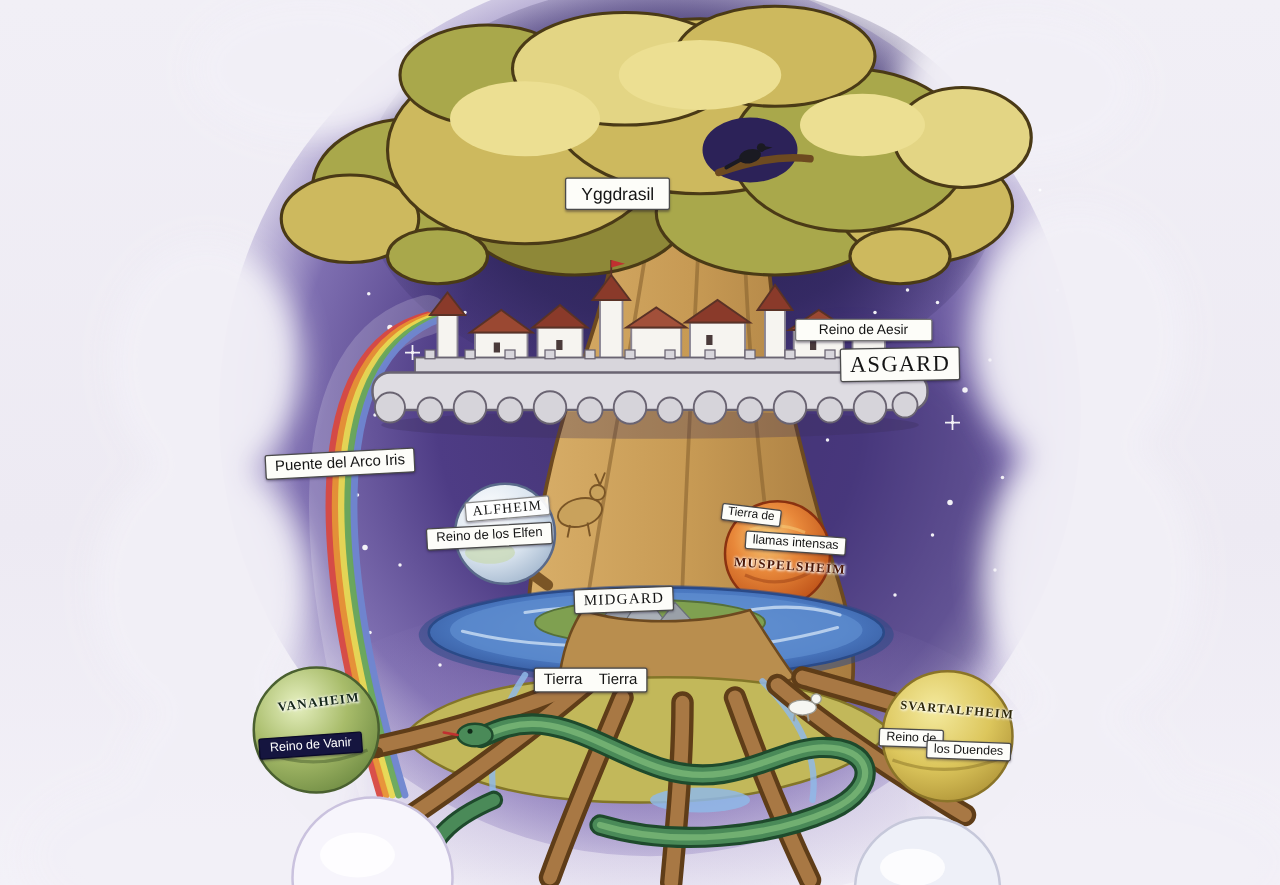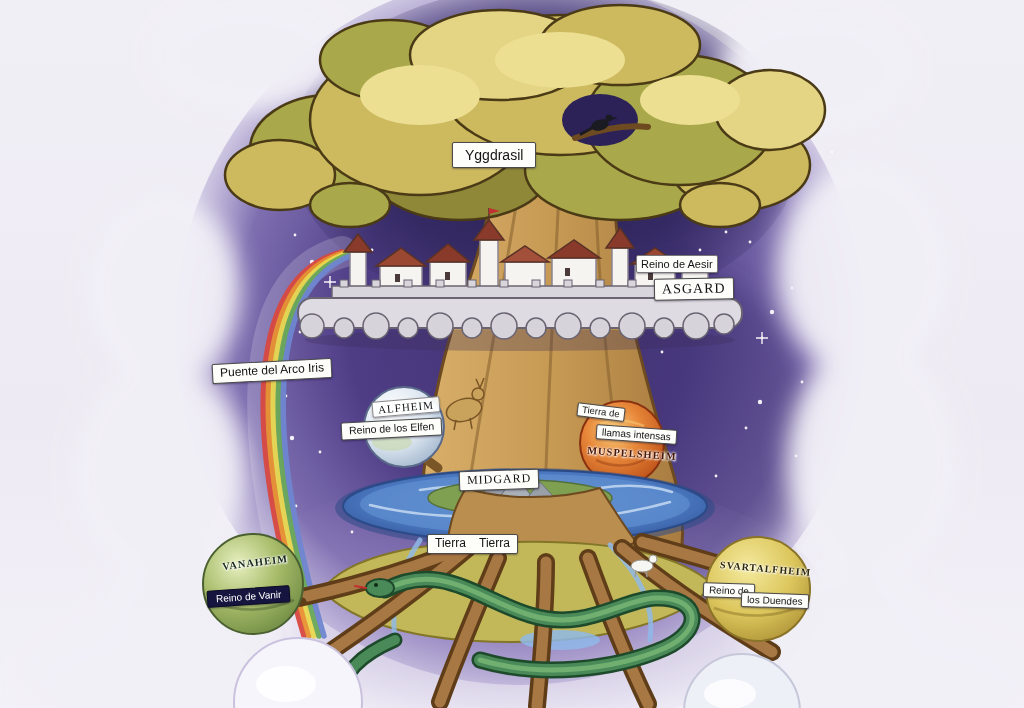--- a/index.html
+++ b/index.html
@@ -11,22 +11,22 @@
   .stage svg{position:absolute;left:0;top:0;}
   .lbl{
     position:absolute;background:#fdfdf9;border:1px solid #4a4a4a;color:#141414;
     font-size:12px;line-height:1.3;padding:1px 7px;border-radius:2px;
     box-shadow:0 1px 2px rgba(20,10,40,.4);white-space:nowrap;z-index:5;
   }
   .serif{font-family:"Liberation Serif",serif;letter-spacing:1px;}
   .bare{background:transparent;border:none;box-shadow:none;font-weight:bold;
     text-shadow:0 0 2px #fff,0 0 3px #fff,1px 1px 2px #fff;}
   #lbl-yggdrasil{left:452px;top:142px;font-size:14px;padding:3px 12px;}
-  #lbl-aesir{left:636px;top:255px;font-size:11px;padding:1px 4px;border-color:#777;}
-  #lbl-asgard{left:654px;top:278px;font-size:14px;transform:rotate(-1deg);}
+  #lbl-aesir{left:636px;top:255px;font-size:11px;padding:1px 18px;border-color:#777;}
+  #lbl-asgard{left:672px;top:278px;font-size:18px;transform:rotate(-1deg);}
   #lbl-puente{left:212px;top:361px;transform:rotate(-3deg);}
   #lbl-alfheim{left:372px;top:399px;font-size:11px;transform:rotate(-5deg);background:rgba(255,255,255,.92);border-color:#888;padding:0 5px;}
   #lbl-elfen{left:341px;top:420px;font-size:10.5px;transform:rotate(-3deg);}
   #lbl-tierra-de{left:577px;top:405px;font-size:9.5px;transform:rotate(7deg);padding:0 4px;}
   #lbl-llamas{left:596px;top:427px;font-size:10px;transform:rotate(4deg);padding:0 5px;}
   #lbl-muspelsheim{left:580px;top:446px;font-size:10.5px;color:#4a1606;transform:rotate(4deg);}
   #lbl-midgard{left:459px;top:470px;font-size:12px;transform:rotate(-2deg);}
   #lbl-tierra-central{left:427px;top:534px;font-size:12px;word-spacing:10px;}
   #lbl-vanaheim{left:215px;top:555px;font-size:10.5px;color:#16281a;transform:rotate(-7deg);}
   #lbl-vanir{left:207px;top:588px;font-size:10px;background:#15153f;color:#ffffff;border-color:#0a0a28;transform:rotate(-4deg);padding:1px 8px;}

